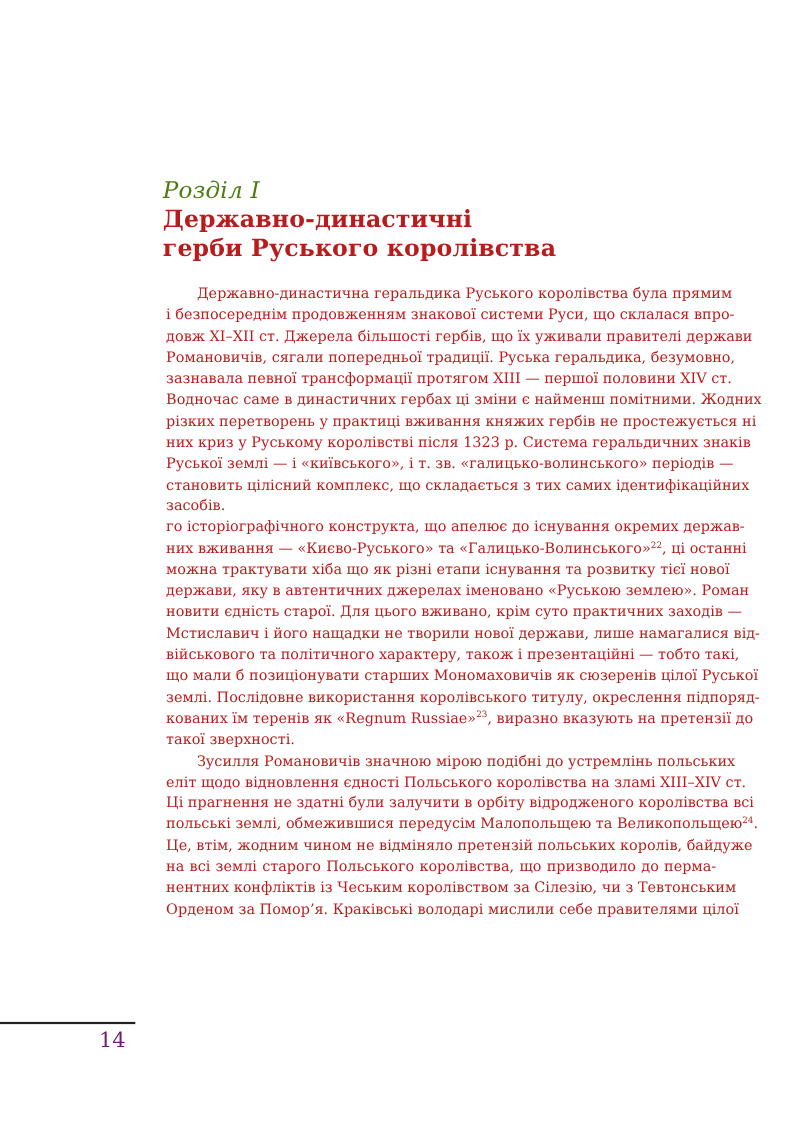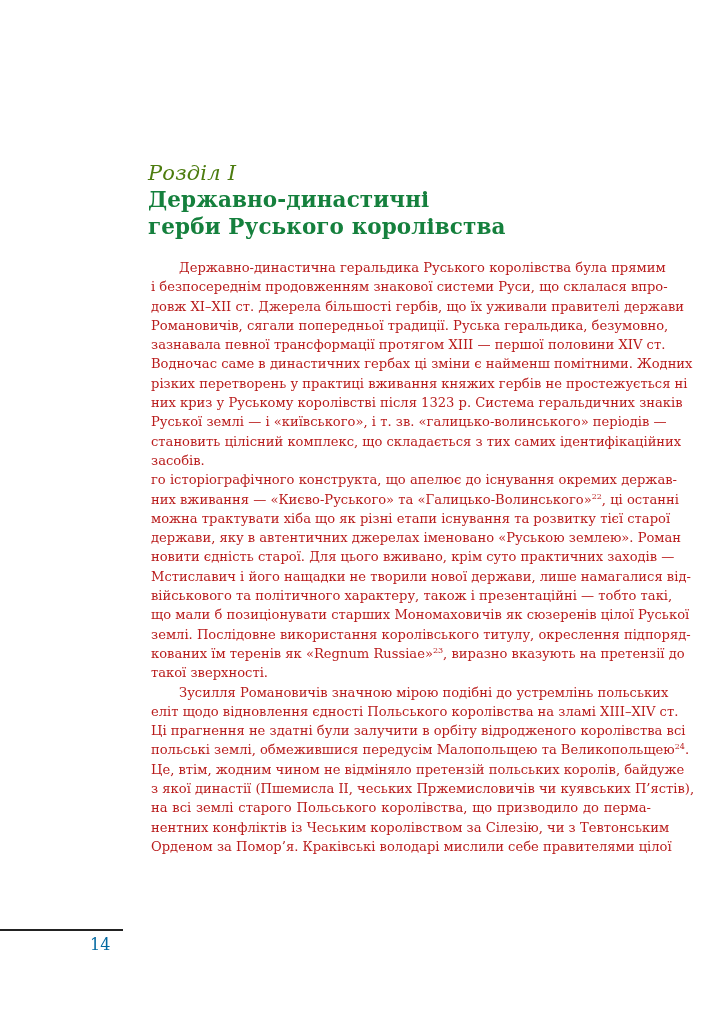--- a/index.html
+++ b/index.html
@@ -27,21 +27,21 @@
       font-size: 21px;
       line-height: 26px;
       letter-spacing: 0.2px;
       color: #4d7c0f;
     }
     .chapter-title {
       font-family: "DejaVu Serif", serif;
       font-weight: bold;
       font-size: 21.5px;
       line-height: 27px;
-      color: #15803d;
+      color: #b91c1c;
       letter-spacing: 0.1px;
     }
     .body-text {
       position: absolute;
       left: 123px;
       top: 258px;
       width: 528px;
       font-family: "DejaVu Serif", serif;
       font-size: 13.1px;
       line-height: 19.3px;
@@ -76,22 +76,22 @@
       top: 929px;
       width: 123px;
       height: 1.5px;
       background: #222;
     }
     .page-number {
       position: absolute;
       left: 90px;
       top: 935px;
       font-family: "DejaVu Serif", serif;
-      font-size: 16px;
-      color: #0369a1;
+      font-size: 19px;
+      color: #701a75;
     }
   </style>
 </head>
 <body>
 
 <div class="chapter-heading">
   <div class="chapter-label">Розділ І</div>
   <div class="chapter-title">
     <div>Державно-династичні</div>
     <div>герби Руського королівства</div>
@@ -110,38 +110,37 @@
     <span class="line">різких перетворень у практиці вживання княжих гербів не простежується ні</span>
     <span class="line">них криз у Руському королівстві після 1323 р. Система геральдичних знаків</span>
     <span class="line">Руської землі — і «київського», і т. зв. «галицько-волинського» періодів —</span>
     <span class="line">становить цілісний комплекс, що складається з тих самих ідентифікаційних</span>
     <span class="line last">засобів.</span>
   </p>
 
   <p>
     <span class="line">го історіографічного конструкта, що апелює до існування окремих держав-</span>
     <span class="line"><span>них вживання — «Києво-Руського» та «Галицько-Волинського»</span><sup>22</sup><span>, ці останні</span></span>
-    <span class="line">можна трактувати хіба що як різні етапи існування та розвитку тієї старої</span>
+    <span class="line">можна трактувати хіба що як різні етапи існування та розвитку тієї нової</span>
     <span class="line">держави, яку в автентичних джерелах іменовано «Руською землею». Роман</span>
     <span class="line">новити єдність старої. Для цього вживано, крім суто практичних заходів —</span>
     <span class="line">Мстиславич і його нащадки не творили нової держави, лише намагалися від-</span>
     <span class="line">військового та політичного характеру, також і презентаційні — тобто такі,</span>
     <span class="line">що мали б позиціонувати старших Мономаховичів як сюзеренів цілої Руської</span>
     <span class="line">землі. Послідовне використання королівського титулу, окреслення підпоряд-</span>
     <span class="line"><span>кованих їм теренів як «Regnum Russiae»</span><sup>23</sup><span>, виразно вказують на претензії до</span></span>
     <span class="line last">такої зверхності.</span>
   </p>
 
   <p>
     <span class="line first">Зусилля Романовичів значною мірою подібні до устремлінь польських</span>
     <span class="line">еліт щодо відновлення єдності Польського королівства на зламі XIII–XIV ст.</span>
     <span class="line">Ці прагнення не здатні були залучити в орбіту відродженого королівства всі</span>
     <span class="line"><span>польські землі, обмежившися передусім Малопольщею та Великопольщею</span><sup>24</sup><span>.</span></span>
     <span class="line">Це, втім, жодним чином не відміняло претензій польських королів, байдуже</span>
-    <span class="line">з якої династії (Пшемисла II, чеських Пржемисловичів чи куявських П’ястів),</span>
     <span class="line">на всі землі старого Польського королівства, що призводило до перма-</span>
     <span class="line">нентних конфліктів із Чеським королівством за Сілезію, чи з Тевтонським</span>
     <span class="line">Орденом за Помор’я. Краківські володарі мислили себе правителями цілої</span>
   </p>
 </div>
 
 <div class="footer-rule"></div>
 <div class="page-number">14</div>
 
 </body></html>

